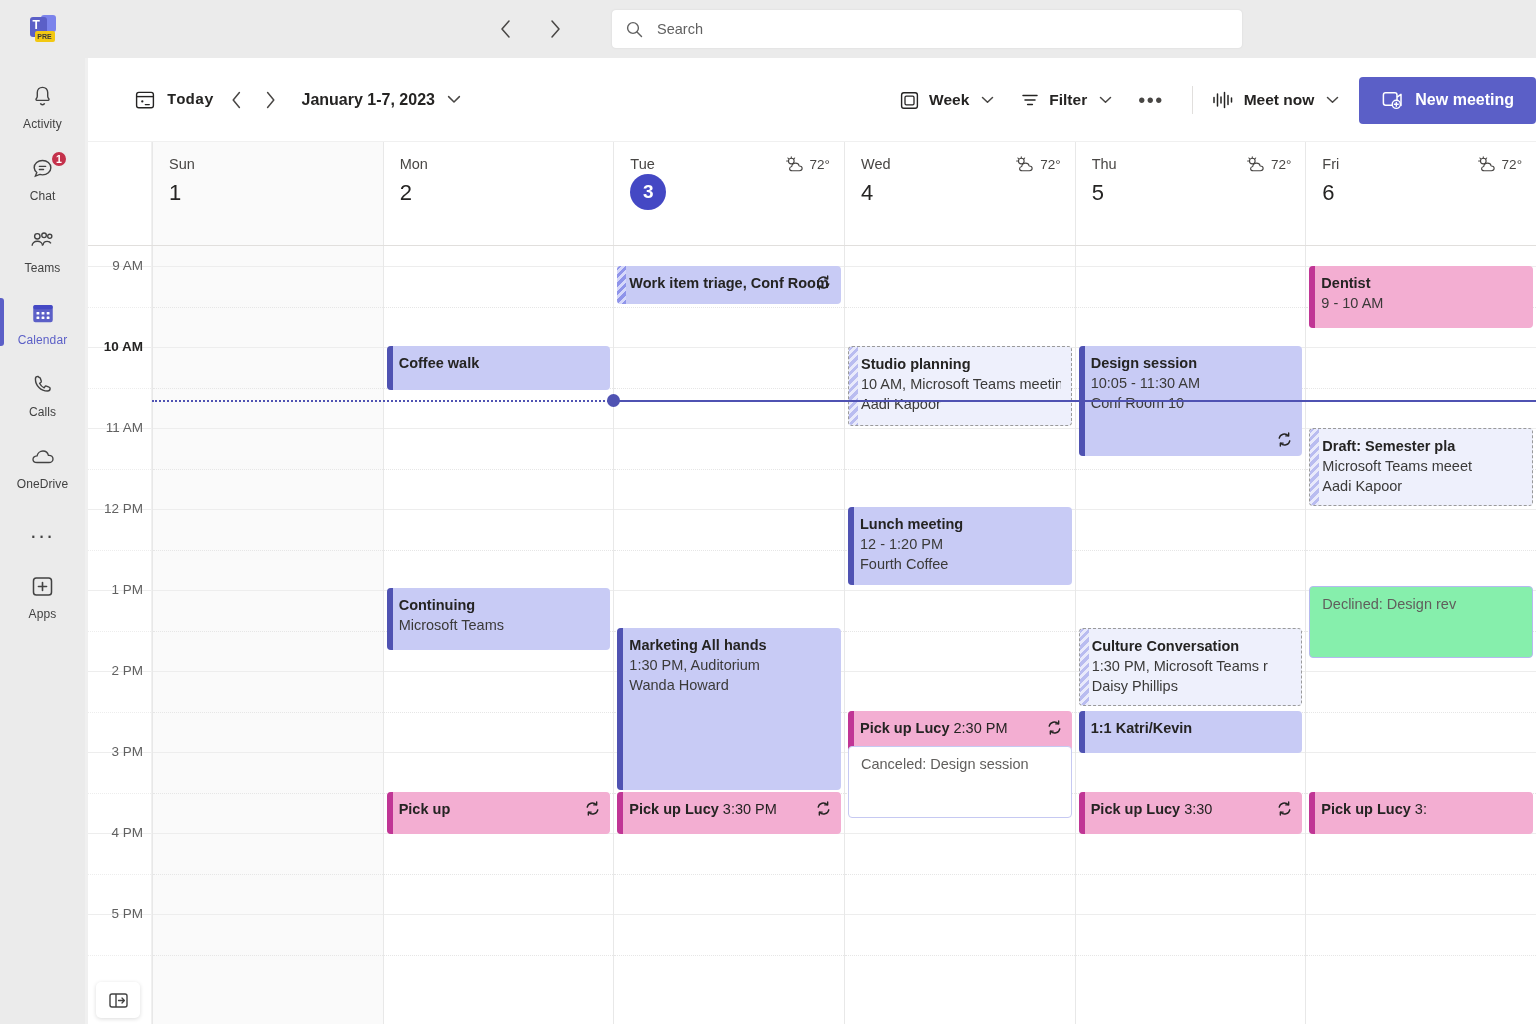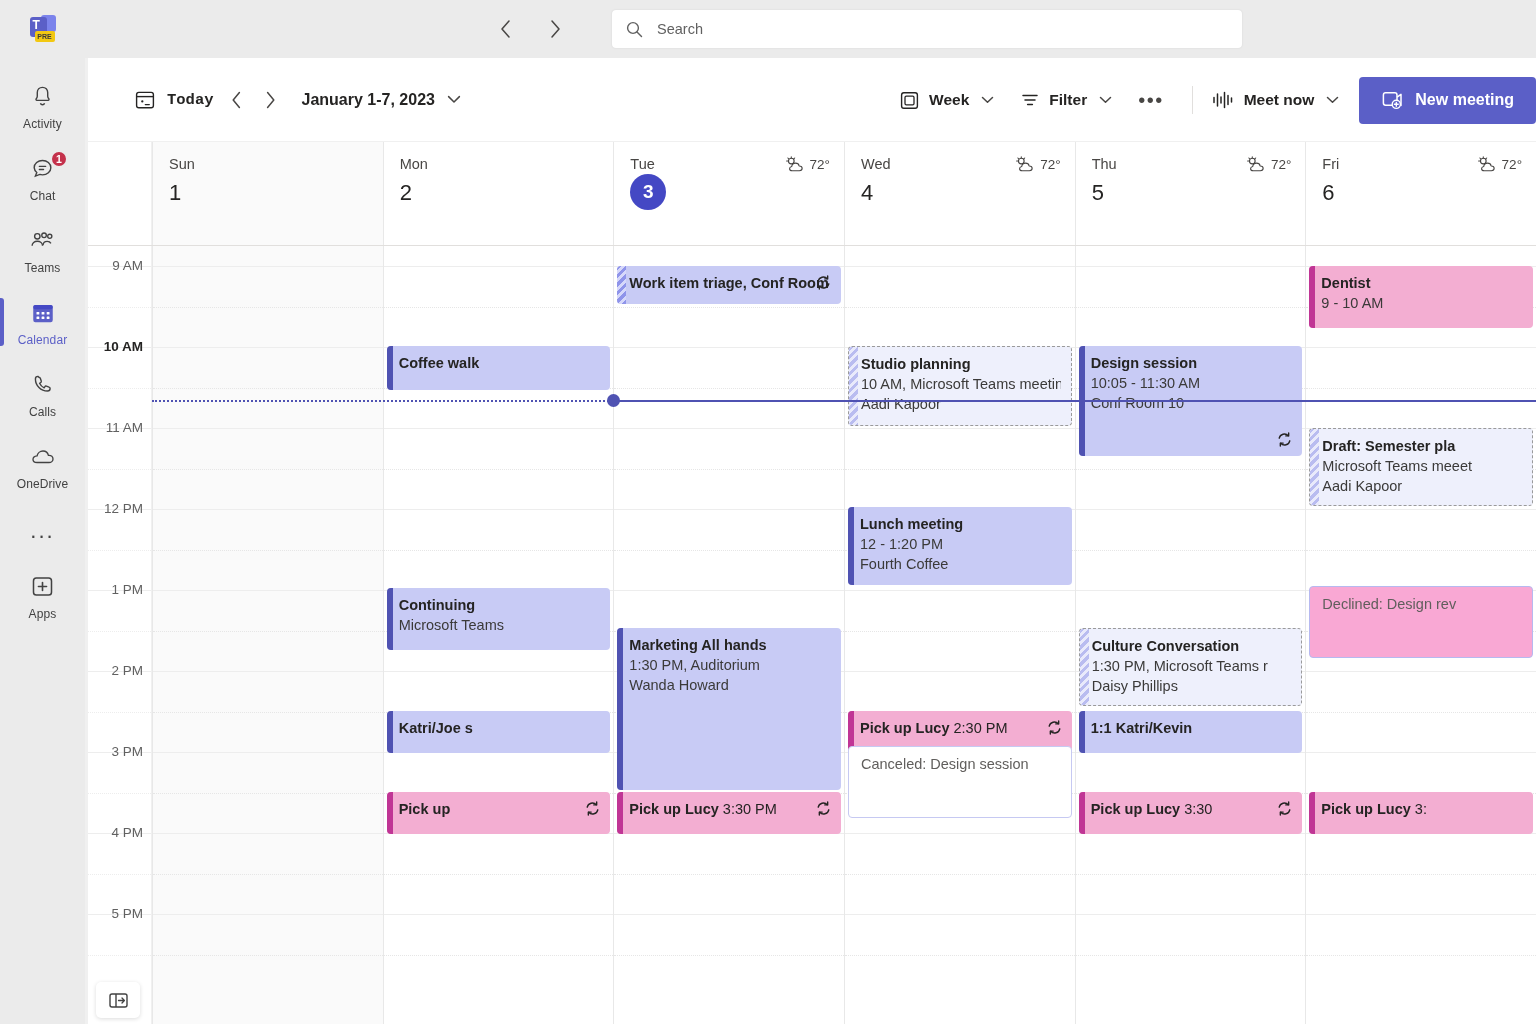--- a/index.html
+++ b/index.html
@@ -198,21 +198,21 @@
   .ev.tentative .bar {
     background: repeating-linear-gradient(135deg, #b9bcf0 0 3px, #e9eafb 3px 6px);
     width: 9px;
   }
   .ev.canceled {
     background: #fff; border: 1.5px solid #c6c9f2; color: #605e5c;
   }
   .ev.canceled .title { font-weight: 400; color: #605e5c;
     text-decoration-color: #605e5c; }
   .ev.declined {
-    background: #f9a8d4; border: 1.5px solid #b6b9f0;
+    background: #86efac; border: 1.5px solid #b6b9f0;
   }
   .ev.declined .title { font-weight: 400; color: #605e5c; }
 
   
   #bottom-toggle {
     position: absolute; left: 8px; bottom: 6px; width: 44px; height: 36px;
     background: #fff; border-radius: 5px;
     display: flex; align-items: center; justify-content: center;
     box-shadow: 0 1px 4px rgba(0,0,0,.14); z-index: 60; cursor: pointer;
   }
@@ -573,24 +573,20 @@
           <div class="hline half" style="top: 708.5px;"></div>
           <div class="ev purple" style="top: 100px; height: 44px;">
             <div class="bar"></div>
             <div class="title">Coffee walk</div>
           </div>
           <div class="ev purple" style="top: 342px; height: 62px;">
             <div class="bar"></div>
             <div class="title">Continuing</div>
             <div class="sub">Microsoft Teams</div>
           </div>
-          <div class="ev purple" style="top: 465px; height: 42px;">
-            <div class="bar"></div>
-            <div class="title">Katri/Joe s</div>
-          </div>
           <div class="ev pink" style="top: 546px; height: 42px;">
             <div class="bar"></div>
             <div class="title">Pick up</div>
             <div class="rec">
               <svg width="17" height="17" viewBox="0 0 18 18">
                 <path d="M3.4 7.6a5.6 5.6 0 0 1 9.6-2.6M14.6 10.4a5.6 5.6 0 0 1-9.6 2.6" fill="none" stroke="#252423" stroke-width="1.5" stroke-linecap="round"></path>
                 <path d="M13.4 2.2v3h-3M4.6 15.8v-3h3" fill="none" stroke="#252423" stroke-width="1.5" stroke-linecap="round" stroke-linejoin="round"></path>
               </svg>
             </div>
           </div>

